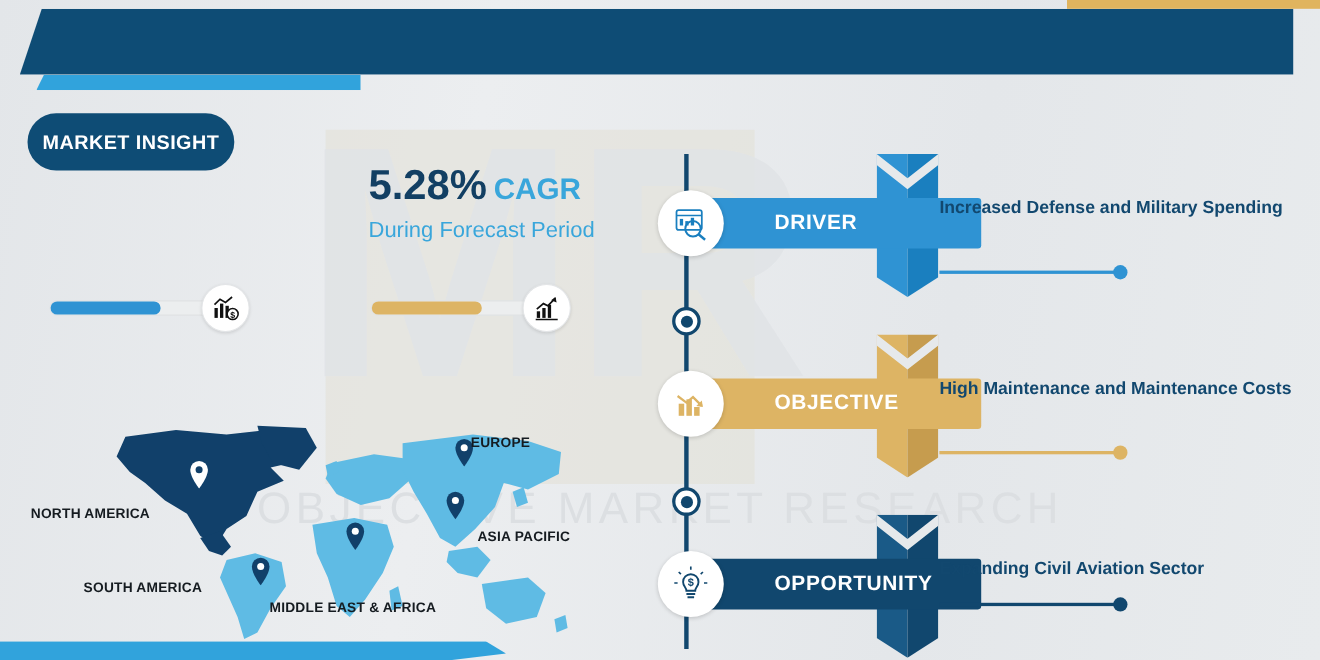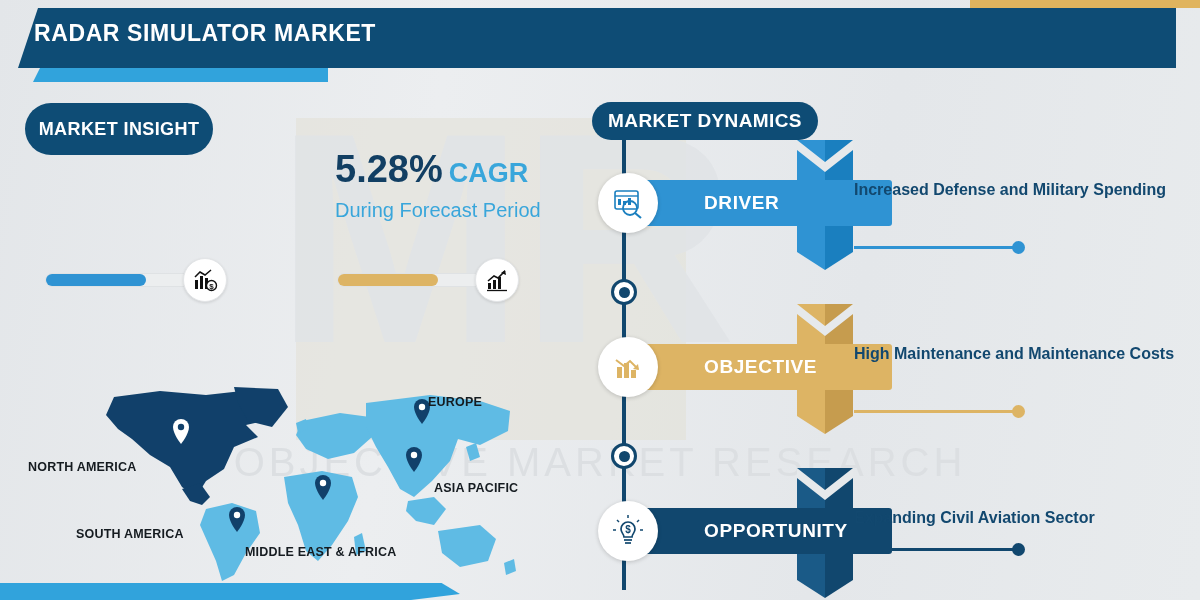--- a/index.html
+++ b/index.html
@@ -182,21 +182,20 @@
 
 <div id="root">
 
   <div class="wm-band"></div>
   <div class="wm-letter wm-m">M</div>
   <div class="wm-letter wm-r">R</div>
   <div class="wm-text">OBJECTIVE MARKET RESEARCH</div>
 
   <div class="topbar-gold"></div>
   <div class="header"></div>
-  <div class="header-title">RADAR SIMULATOR MARKET</div>
   <div class="header-accent"></div>
 
   <div class="pill pill-insight">
     <span>MARKET INSIGHT</span>
   </div>
 
 
   <div class="bar-wrap bar-wrap-1">
     <div class="bar-track">
       <div class="bar-fill blue"></div>
@@ -281,23 +280,20 @@
       </g>
     </svg>
   </div>
 
   <div class="map-label" style="left:28px; top:460px;">NORTH AMERICA</div>
   <div class="map-label" style="left:428px; top:395px;">EUROPE</div>
   <div class="map-label" style="left:434px; top:481px;">ASIA PACIFIC</div>
   <div class="map-label" style="left:76px; top:527px;">SOUTH AMERICA</div>
   <div class="map-label" style="left:245px; top:545px;">MIDDLE EAST &amp; AFRICA</div>
 
-  <div class="pill pill-dyn">
-    <span>MARKET DYNAMICS</span>
-  </div>
 
   <div class="spine"></div>
   <div class="node node-1"></div>
   <div class="node node-2"></div>
 
   <div class="dyn-row row-driver">
     <div class="ribbon">
       <svg width="56" height="130" viewBox="0 0 56 130">
         <polygon points="0,0 28,0 28,130 0,112" fill="#2f93d3"></polygon>
         <polygon points="28,0 56,0 56,112 28,130" fill="#1a7fbf"></polygon>

